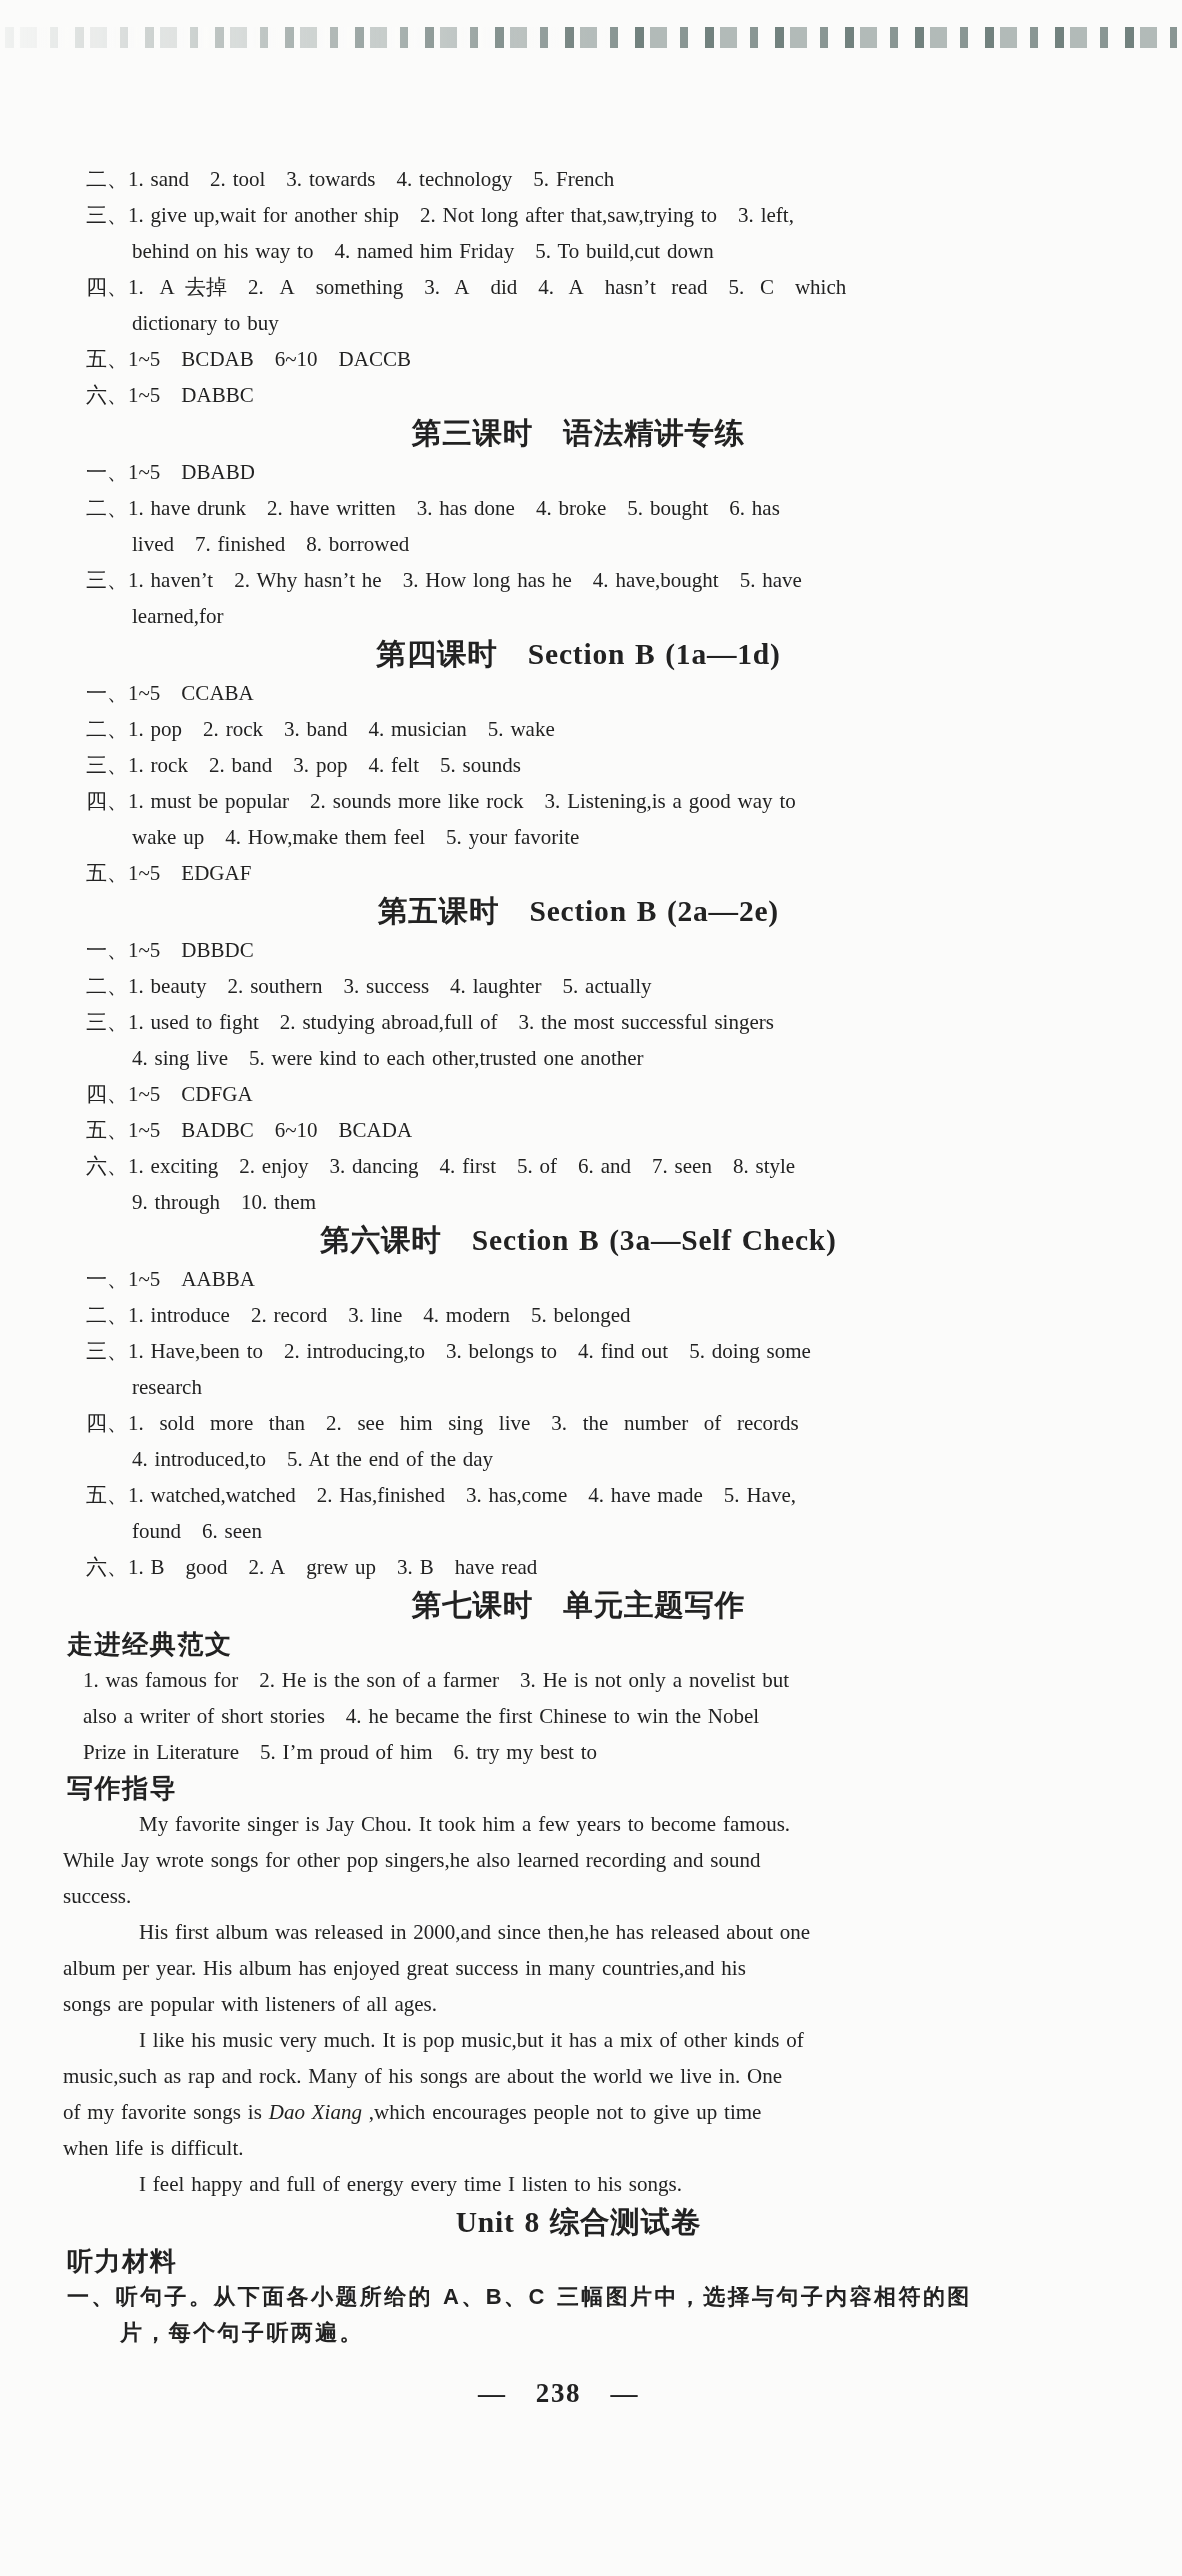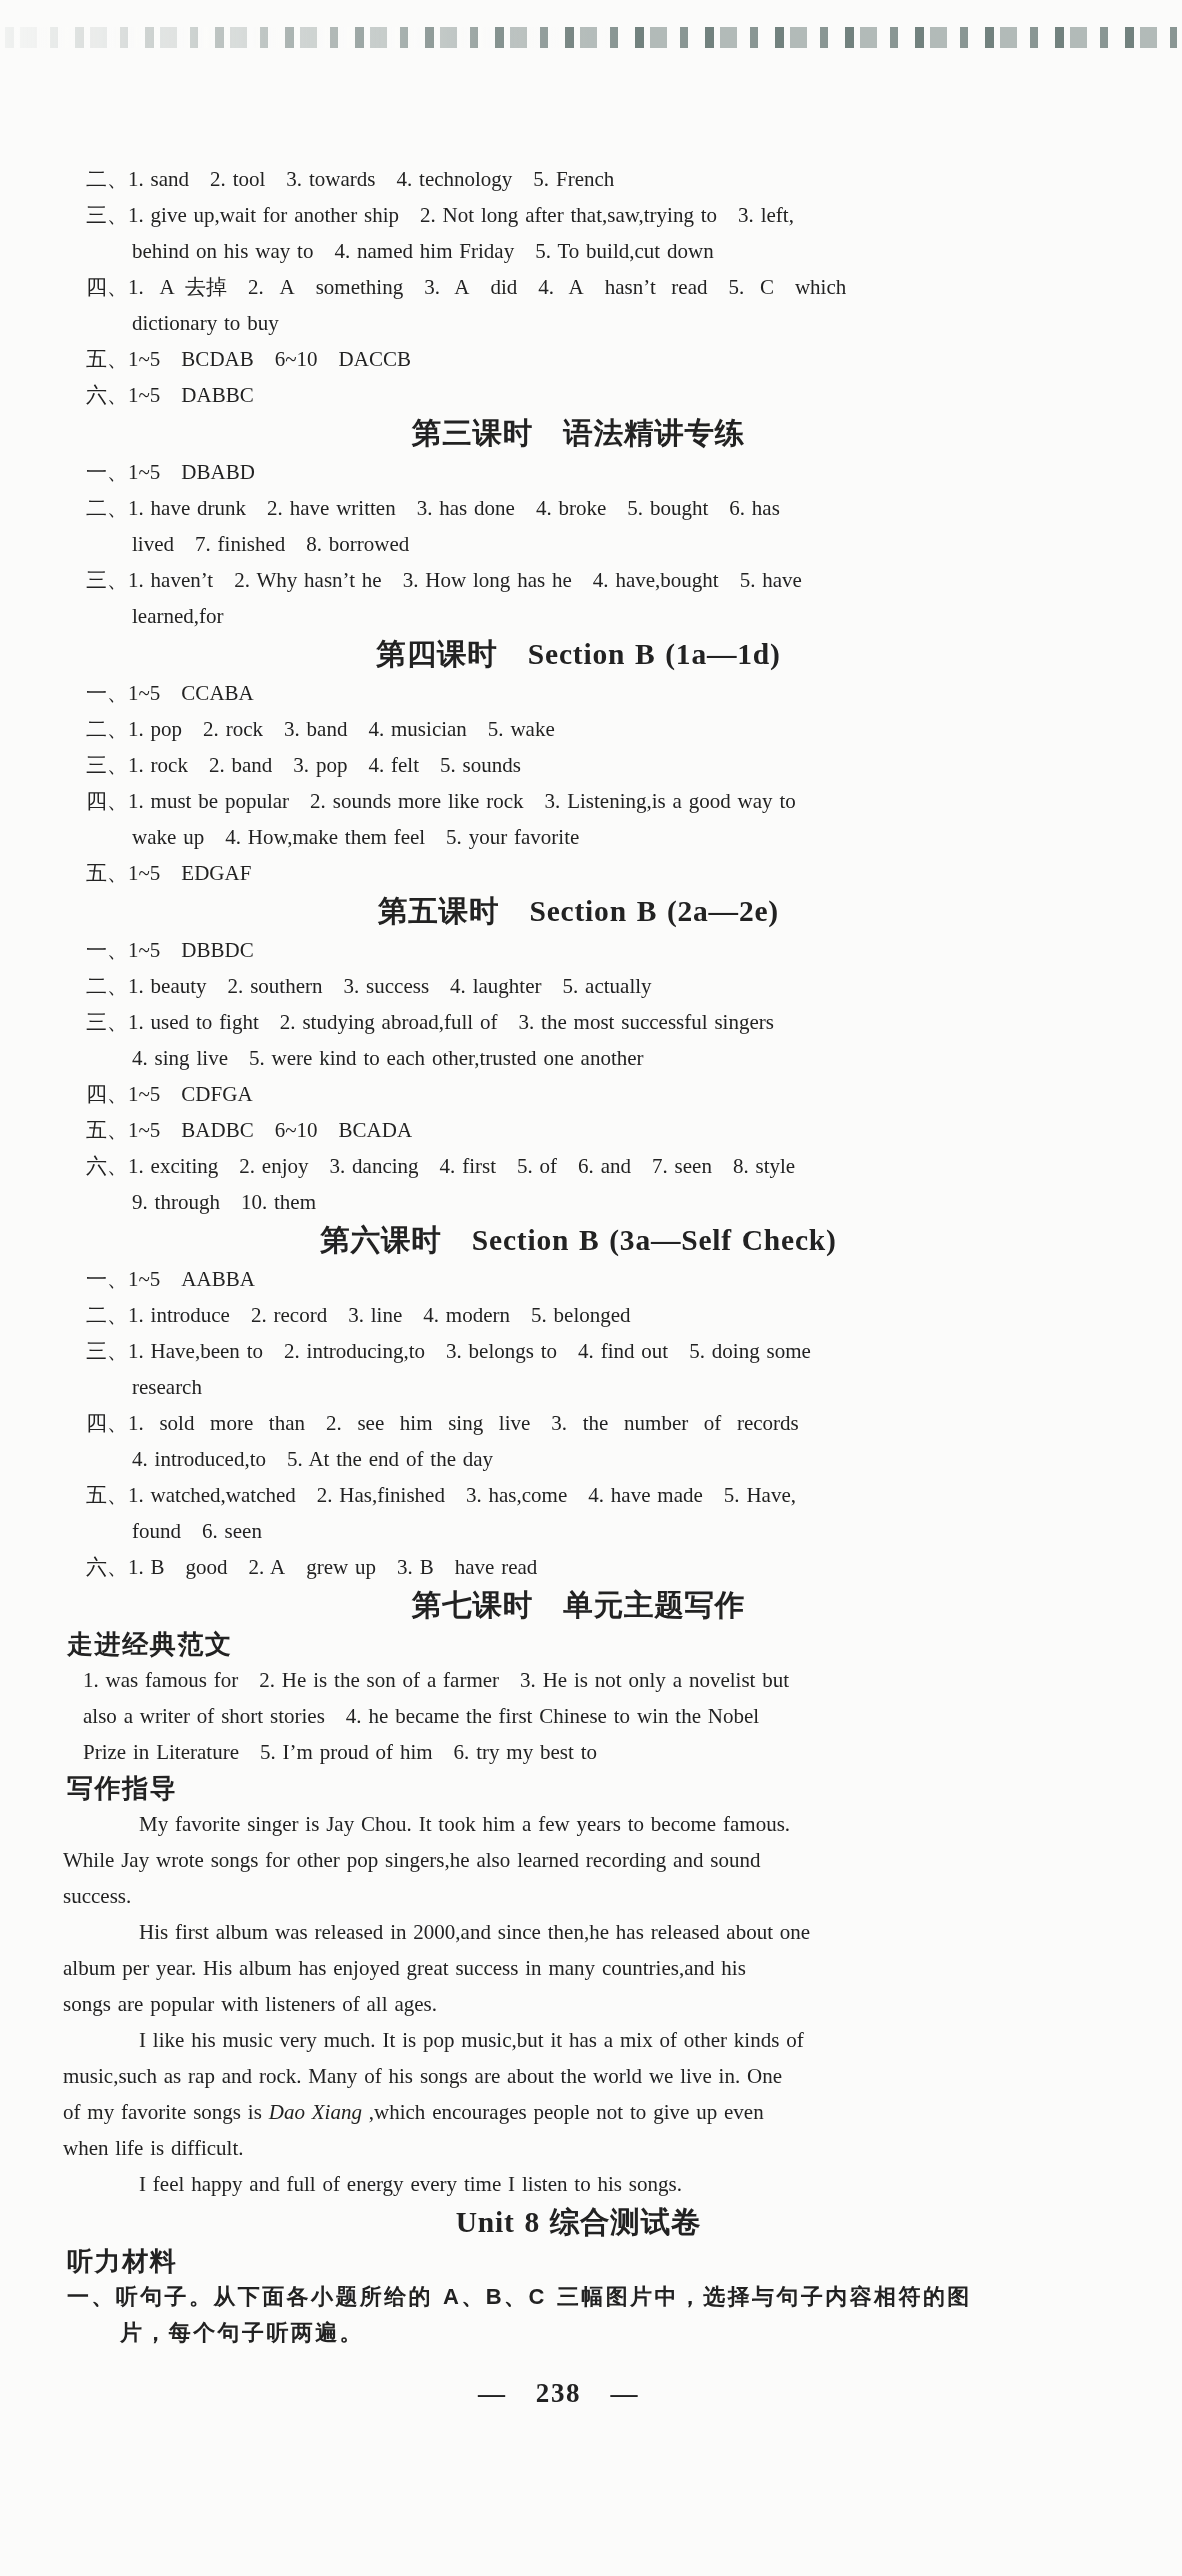--- a/index.html
+++ b/index.html
@@ -113,21 +113,21 @@
       <div class="ln flush">Prize in Literature  5. I’m proud of him  6. try my best to</div>
       <div class="ln subhead">写作指导</div>
       <div class="ln para">My favorite singer is Jay Chou. It took him a few years to become famous.</div>
       <div class="ln cont">While Jay wrote songs for other pop singers,he also learned recording and sound</div>
       <div class="ln cont">success.</div>
       <div class="ln para">His first album was released in 2000,and since then,he has released about one</div>
       <div class="ln cont">album per year. His album has enjoyed great success in many countries,and his</div>
       <div class="ln cont">songs are popular with listeners of all ages.</div>
       <div class="ln para">I like his music very much. It is pop music,but it has a mix of other kinds of</div>
       <div class="ln cont">music,such as rap and rock. Many of his songs are about the world we live in. One</div>
-      <div class="ln cont"><span>of my favorite songs is </span><span class="it">Dao Xiang</span><span> ,which encourages people not to give up even</span></div>
+      <div class="ln cont"><span>of my favorite songs is </span><span class="it">Dao Xiang</span><span> ,which encourages people not to give up time</span></div>
       <div class="ln cont">when life is difficult.</div>
       <div class="ln para">I feel happy and full of energy every time I listen to his songs.</div>
       <div class="ln heading">Unit 8 综合测试卷</div>
       <div class="ln subhead">听力材料</div>
       <div class="ln bitem">一、听句子。从下面各小题所给的 A、B、C 三幅图片中，选择与句子内容相符的图</div>
       <div class="ln bhang">片，每个句子听两遍。</div>
     </div>
   <div class="footer">— 238 —</div>
 </div>
 

